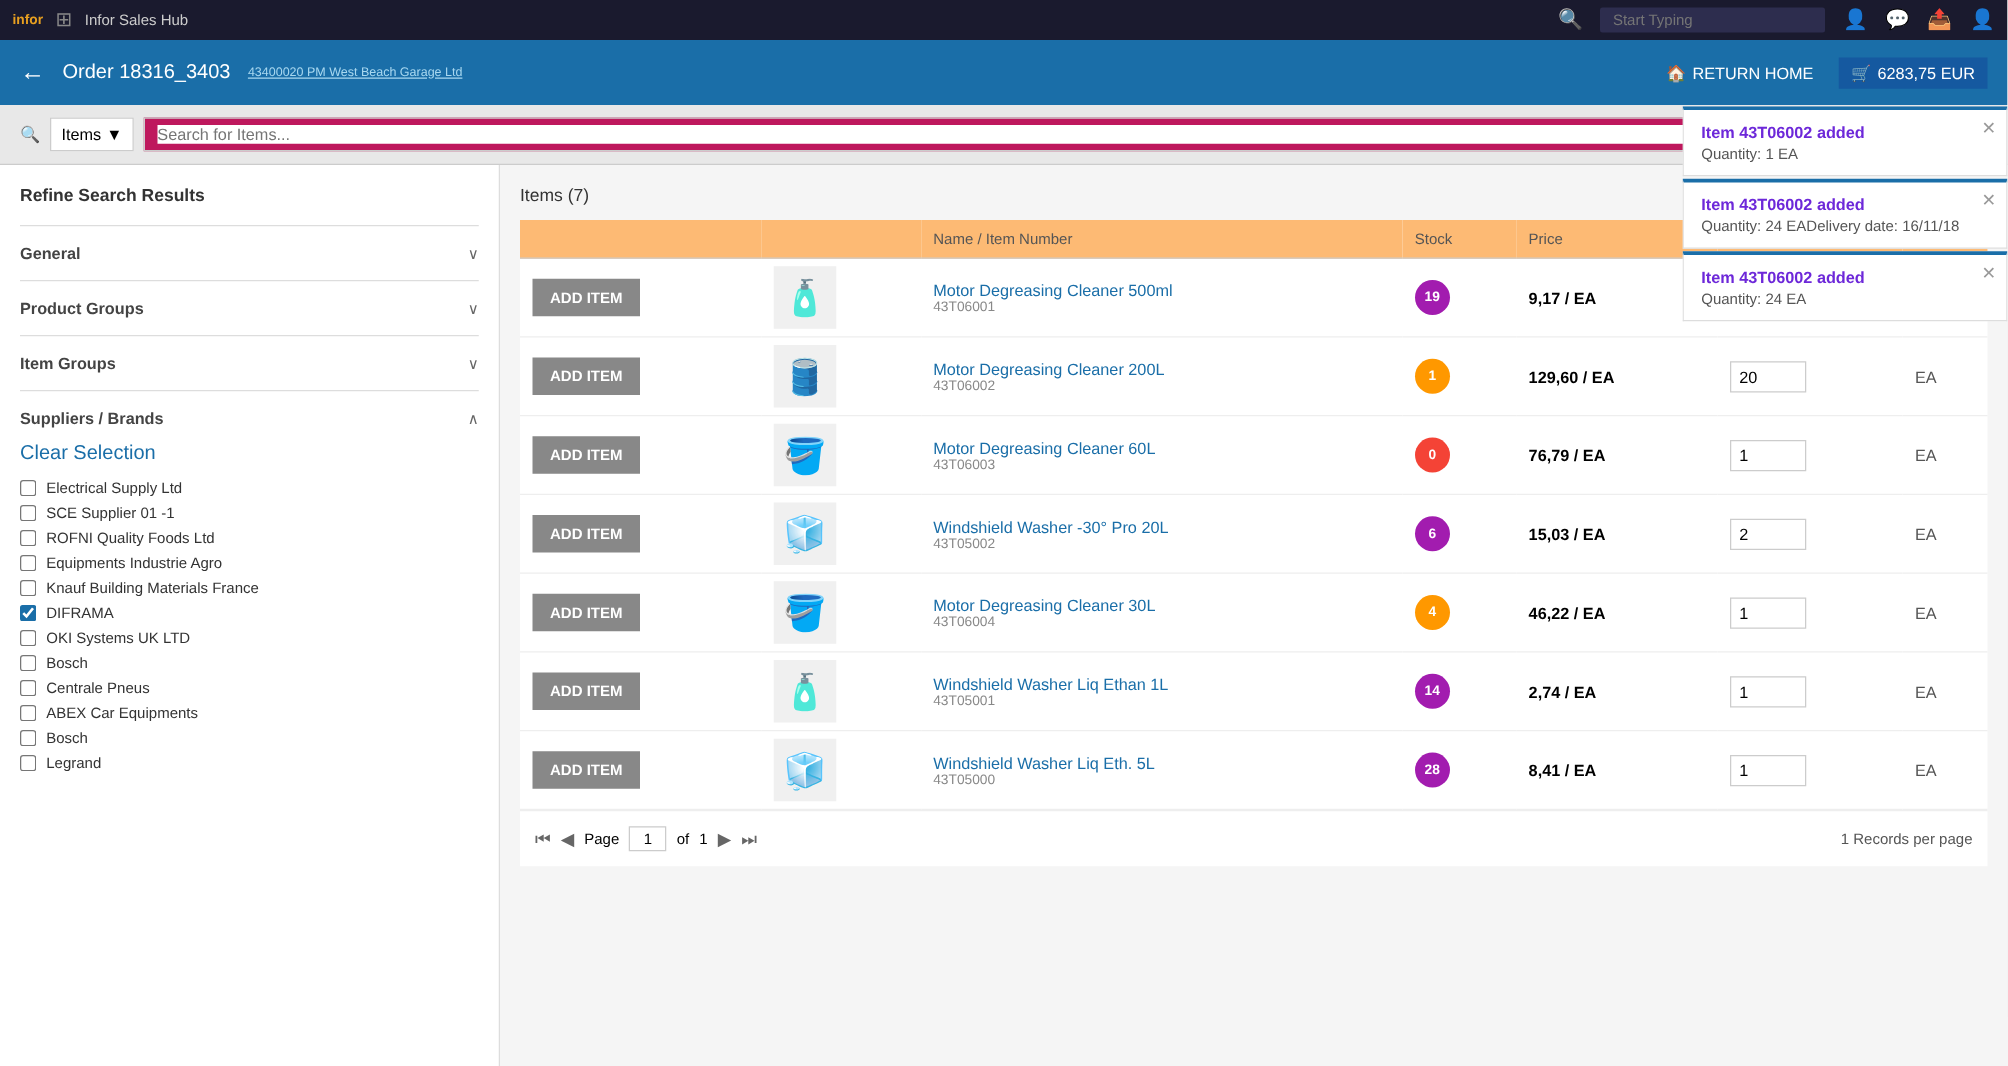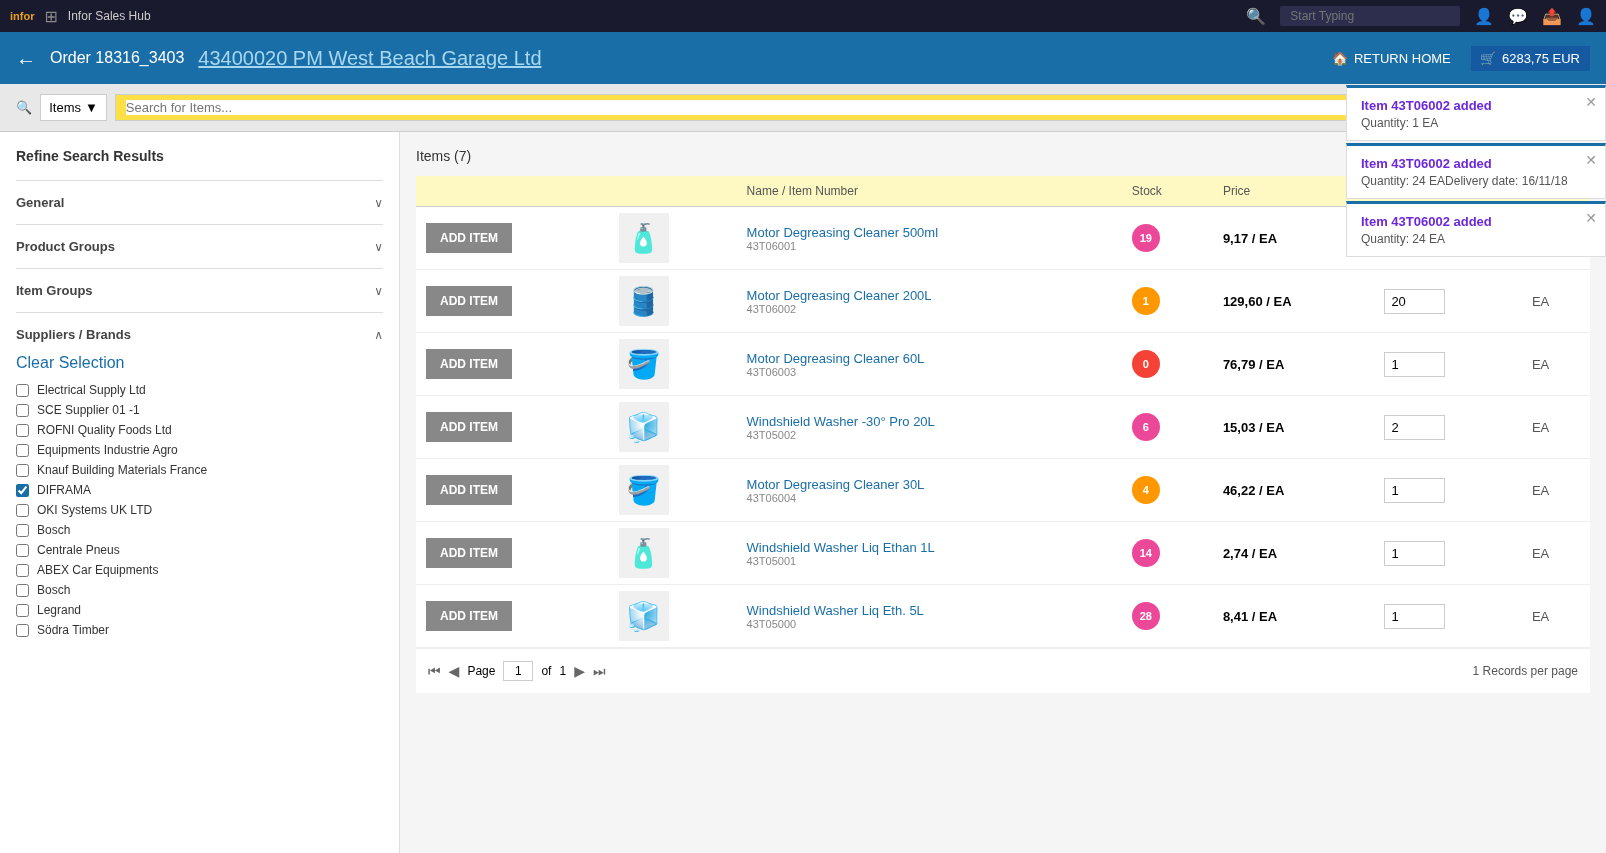--- a/index.html
+++ b/index.html
@@ -63,21 +63,21 @@
       cursor: pointer;
       text-decoration: none;
     }
     .order-title {
       color: white;
       font-size: 16px;
       font-weight: normal;
     }
     .order-link {
       color: #a8d8f0;
-      font-size: 20px;
+      font-size: 10px;
       text-decoration: underline;
     }
     .header-right {
       margin-left: auto;
       display: flex;
       align-items: center;
       gap: 20px;
     }
     .return-home {
       color: white;
@@ -112,21 +112,21 @@
       background: white;
       border: 1px solid #ccc;
       padding: 5px 8px;
       cursor: pointer;
       font-size: 13px;
     }
     .search-input-container {
       flex: 1;
       display: flex;
       align-items: center;
-      background: #fde047;
+      background: #be185d;
       border: 1px solid #ccc;
       padding: 5px 10px;
       gap: 8px;
     }
     .search-input {
       border: none;
       outline: none;
       font-size: 13px;
       flex: 1;
     }
@@ -213,21 +213,21 @@
       margin-bottom: 12px;
     }
 
     
     .items-table {
       width: 100%;
       border-collapse: collapse;
       background: white;
     }
     .items-table th {
-      background: #fef9c3;
+      background: #fdba74;
       text-align: left;
       padding: 8px 10px;
       font-size: 12px;
       color: #555;
       font-weight: normal;
       border-bottom: 1px solid #ccc;
     }
     .items-table td {
       padding: 6px 10px;
       border-bottom: 1px solid #eee;
@@ -265,21 +265,21 @@
       width: 28px;
       height: 28px;
       border-radius: 50%;
       display: flex;
       align-items: center;
       justify-content: center;
       color: white;
       font-size: 11px;
       font-weight: bold;
     }
-    .stock-green { background: #ec4899; }
+    .stock-green { background: #a21caf; }
     .stock-orange { background: #ff9800; }
     .stock-red { background: #f44336; }
     .price-cell {
       font-weight: bold;
       font-size: 13px;
     }
     .qty-input {
       width: 61px;
       border: 1px solid #ccc;
       padding: 4px 6px;
@@ -480,24 +480,20 @@
           <input type="checkbox" style="">
           <span>ABEX Car Equipments</span>
         </div>
         <div class="checkbox-item">
           <input type="checkbox" style="">
           <span>Bosch</span>
         </div>
         <div class="checkbox-item">
           <input type="checkbox" style="">
           <span>Legrand</span>
-        </div>
-        <div class="checkbox-item">
-          <input type="checkbox" style="">
-          <span>Södra Timber</span>
         </div>
       </div>
     </div>
   </div>
 
   <div class="content-area">
     <div class="items-header">Items (7)</div>
 
     <table class="items-table">
       <thead>

